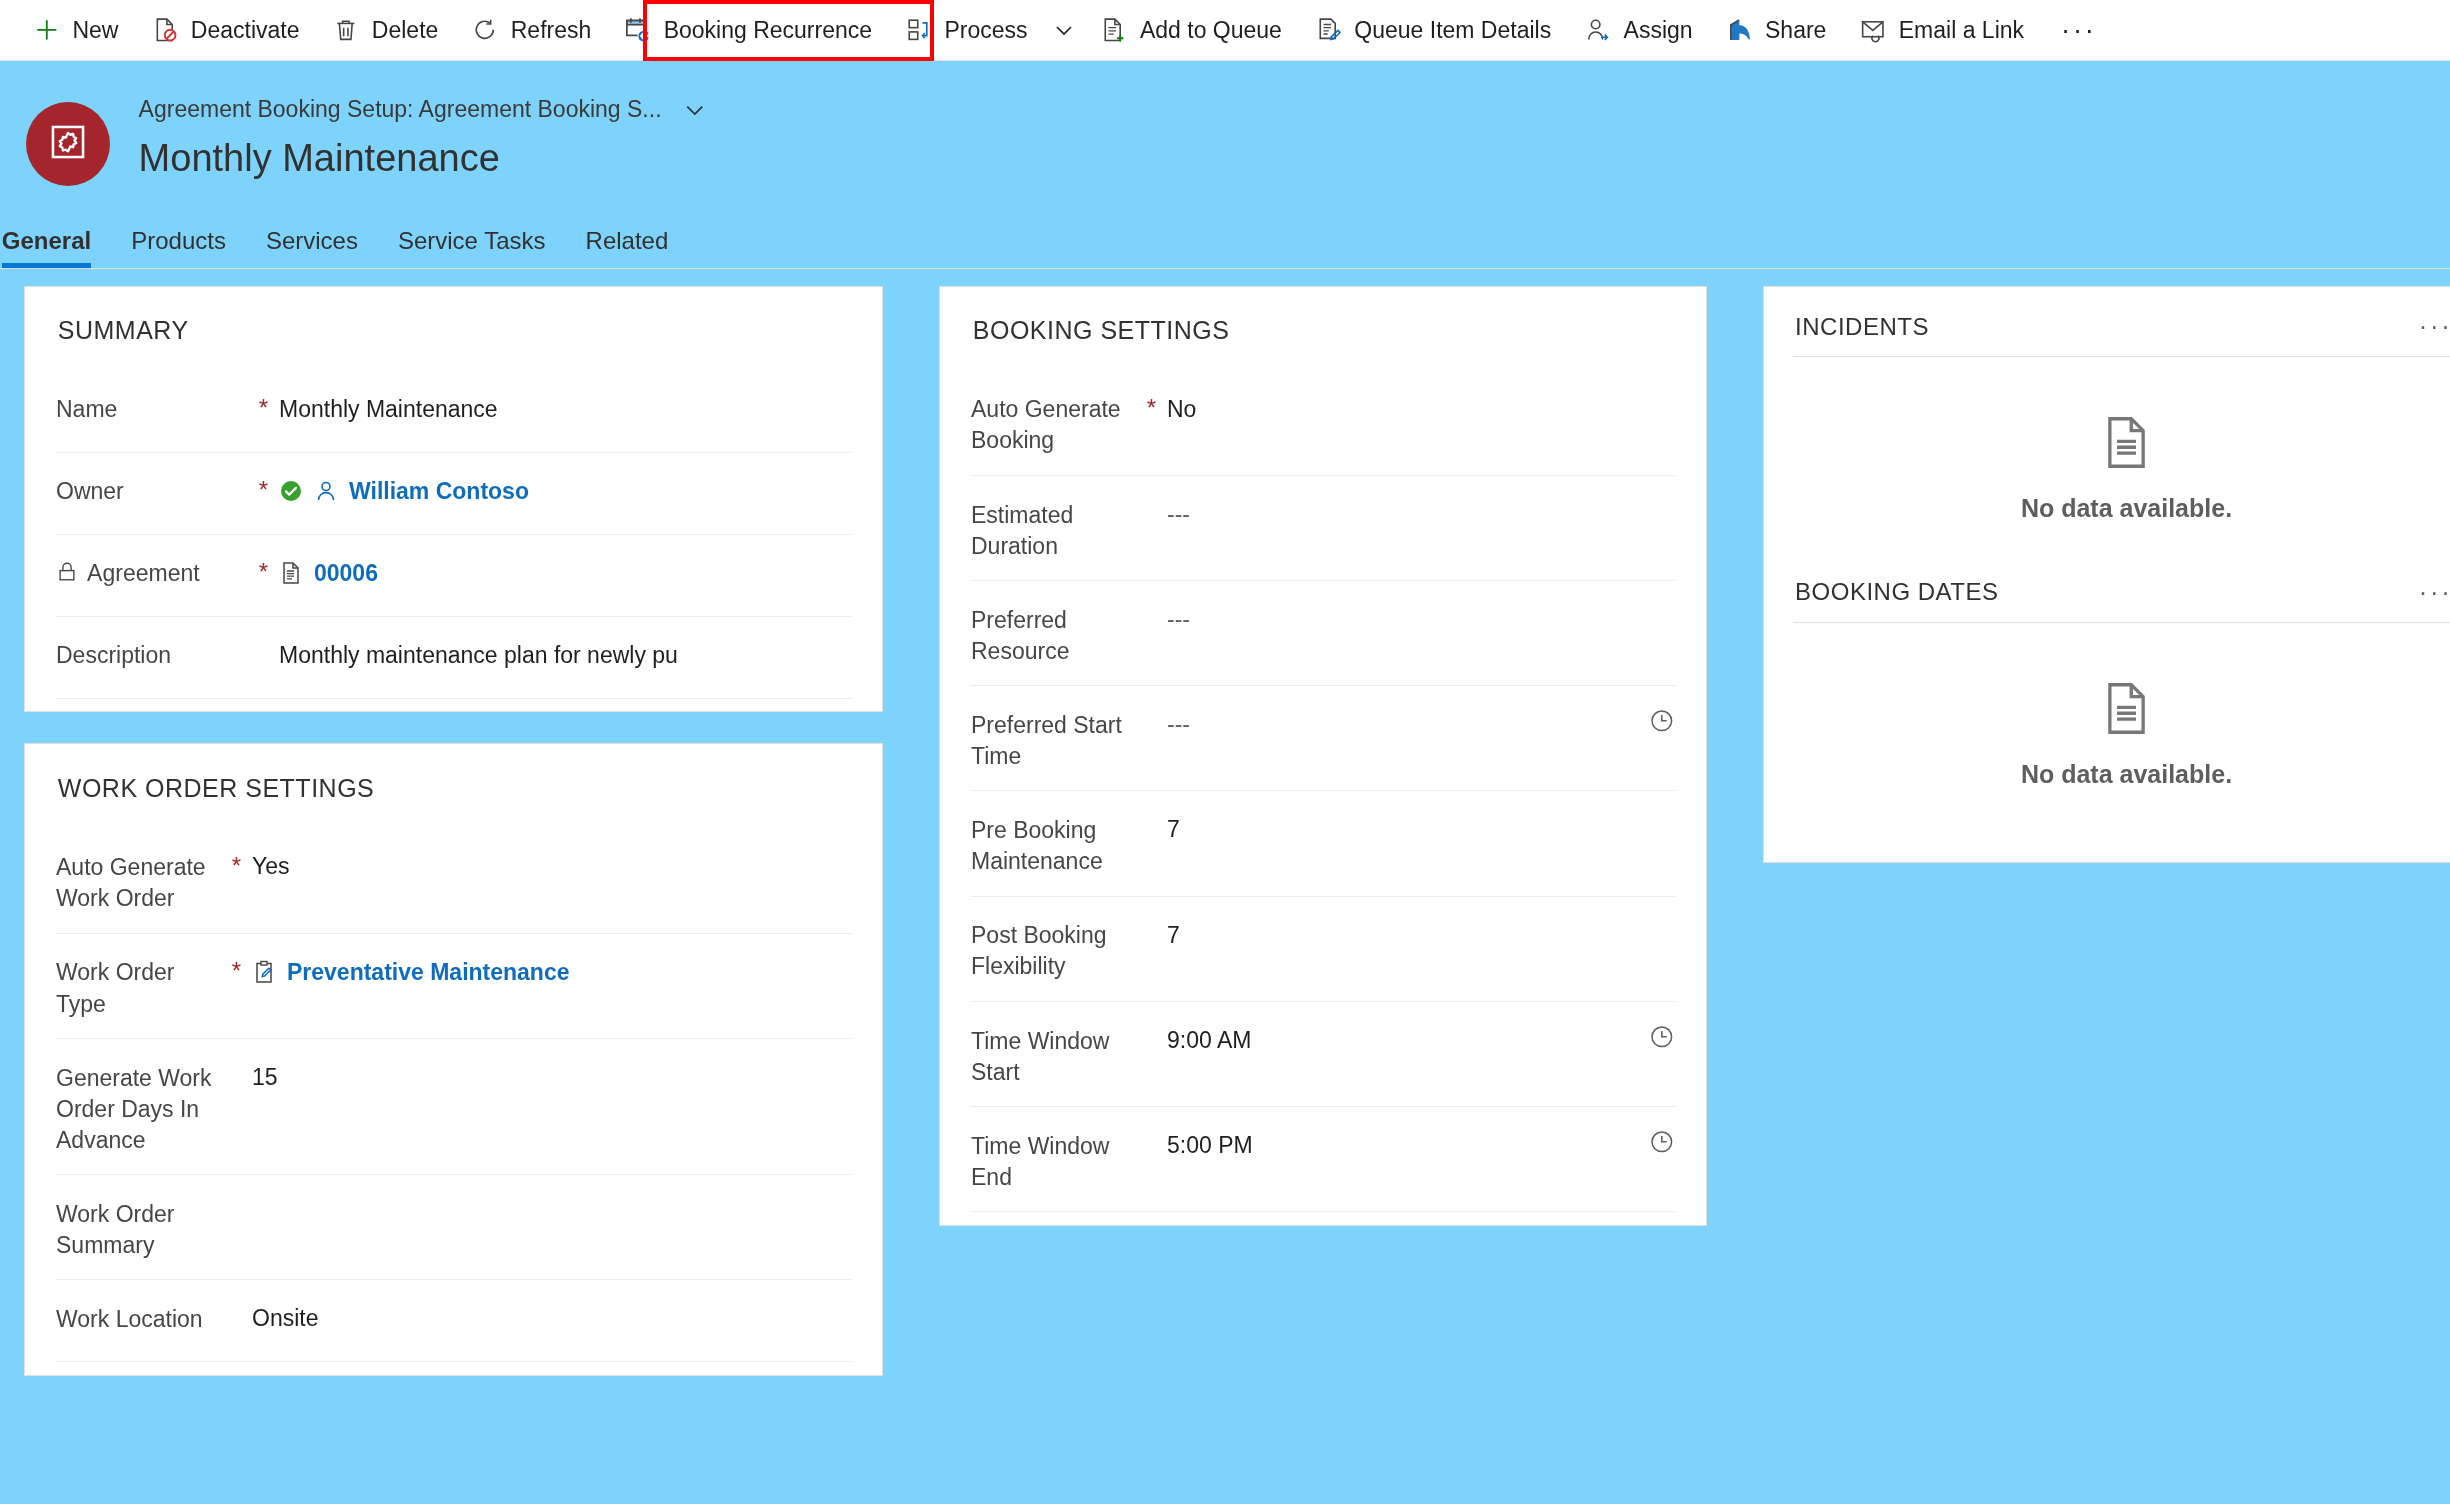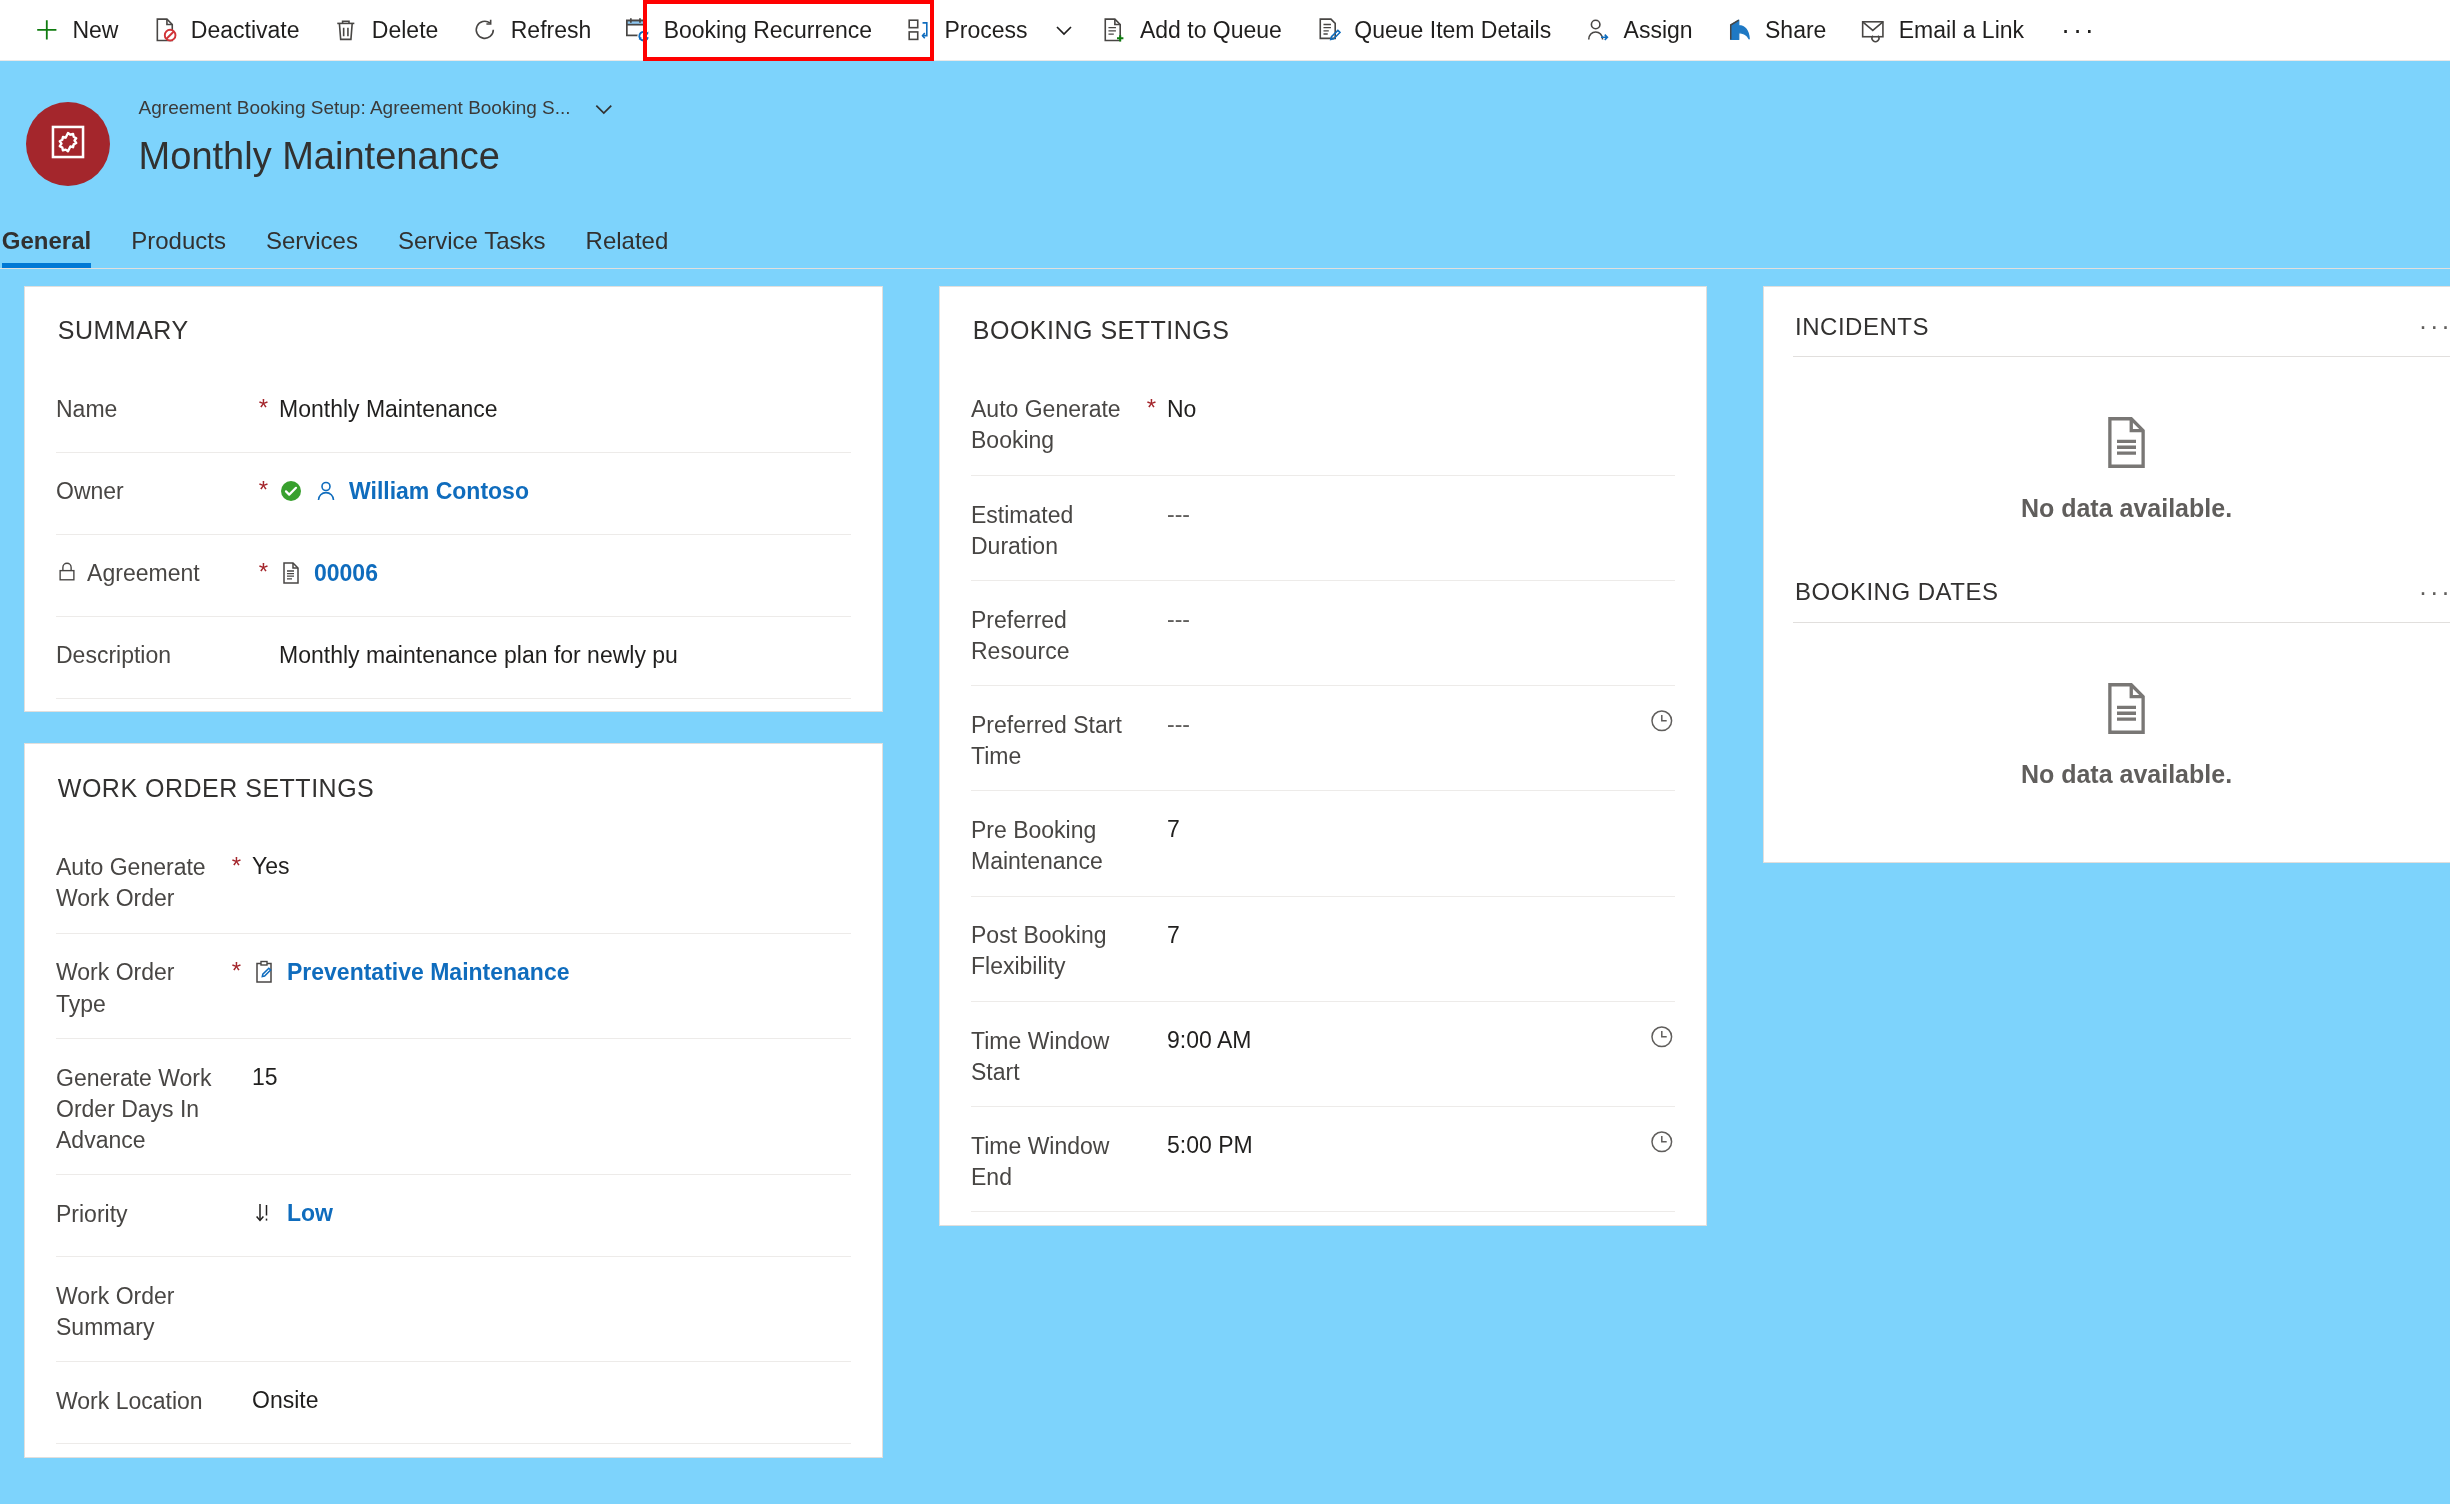--- a/index.html
+++ b/index.html
@@ -73,21 +73,21 @@
   .rec-avatar {
     width: 84px; height: 84px; border-radius: 50%;
     background: #a4262c;
     display:flex; align-items:center; justify-content:center;
     flex: none;
     margin-top: 5.5px;
   }
   .rec-titles { margin-left: 29px; }
   .rec-breadcrumb-row { display: flex; align-items: center; }
   .rec-breadcrumb {
-    font-size: 19px; color: #3b3a39; line-height: 1.2;
+    font-size: 23px; color: #3b3a39; line-height: 1.2;
   }
   .rec-breadcrumb-caret {
     margin-left: 20px; display:flex; align-items:center; cursor:pointer;
   }
   .rec-title {
     font-size: 38px; color: #323130; margin-top: 14.6px; line-height: 1.1;
     font-weight: 400;
   }
 
   
@@ -463,35 +463,20 @@
         </div>
 
         <div class="field">
           <div class="f-label">Generate Work Order Days In Advance</div>
           <div class="f-req"></div>
           <div class="f-value">
             <span>15</span>
           </div>
         </div>
 
-        <div class="field">
-          <div class="f-label">Priority</div>
-          <div class="f-req"></div>
-          <div class="f-value">
-            <span class="vicon">
-              <svg width="24" height="24" viewBox="0 0 24 24" fill="none" stroke="#201f1e" stroke-width="1.5">
-                <path d="M8 3v16"></path>
-                  <path d="M4.6 15.4L8 19.4l3.4-4"></path>
-                <path d="M14.5 4v10.5"></path>
-                  <path d="M14.5 17.6v2"></path>
-              </svg>
-            </span>
-            <span class="f-link bold">Low</span>
-          </div>
-        </div>
 
         <div class="field">
           <div class="f-label">Work Order Summary</div>
           <div class="f-req"></div>
         </div>
 
         <div class="field">
           <div class="f-label">Work Location</div>
           <div class="f-req"></div>
           <div class="f-value">

